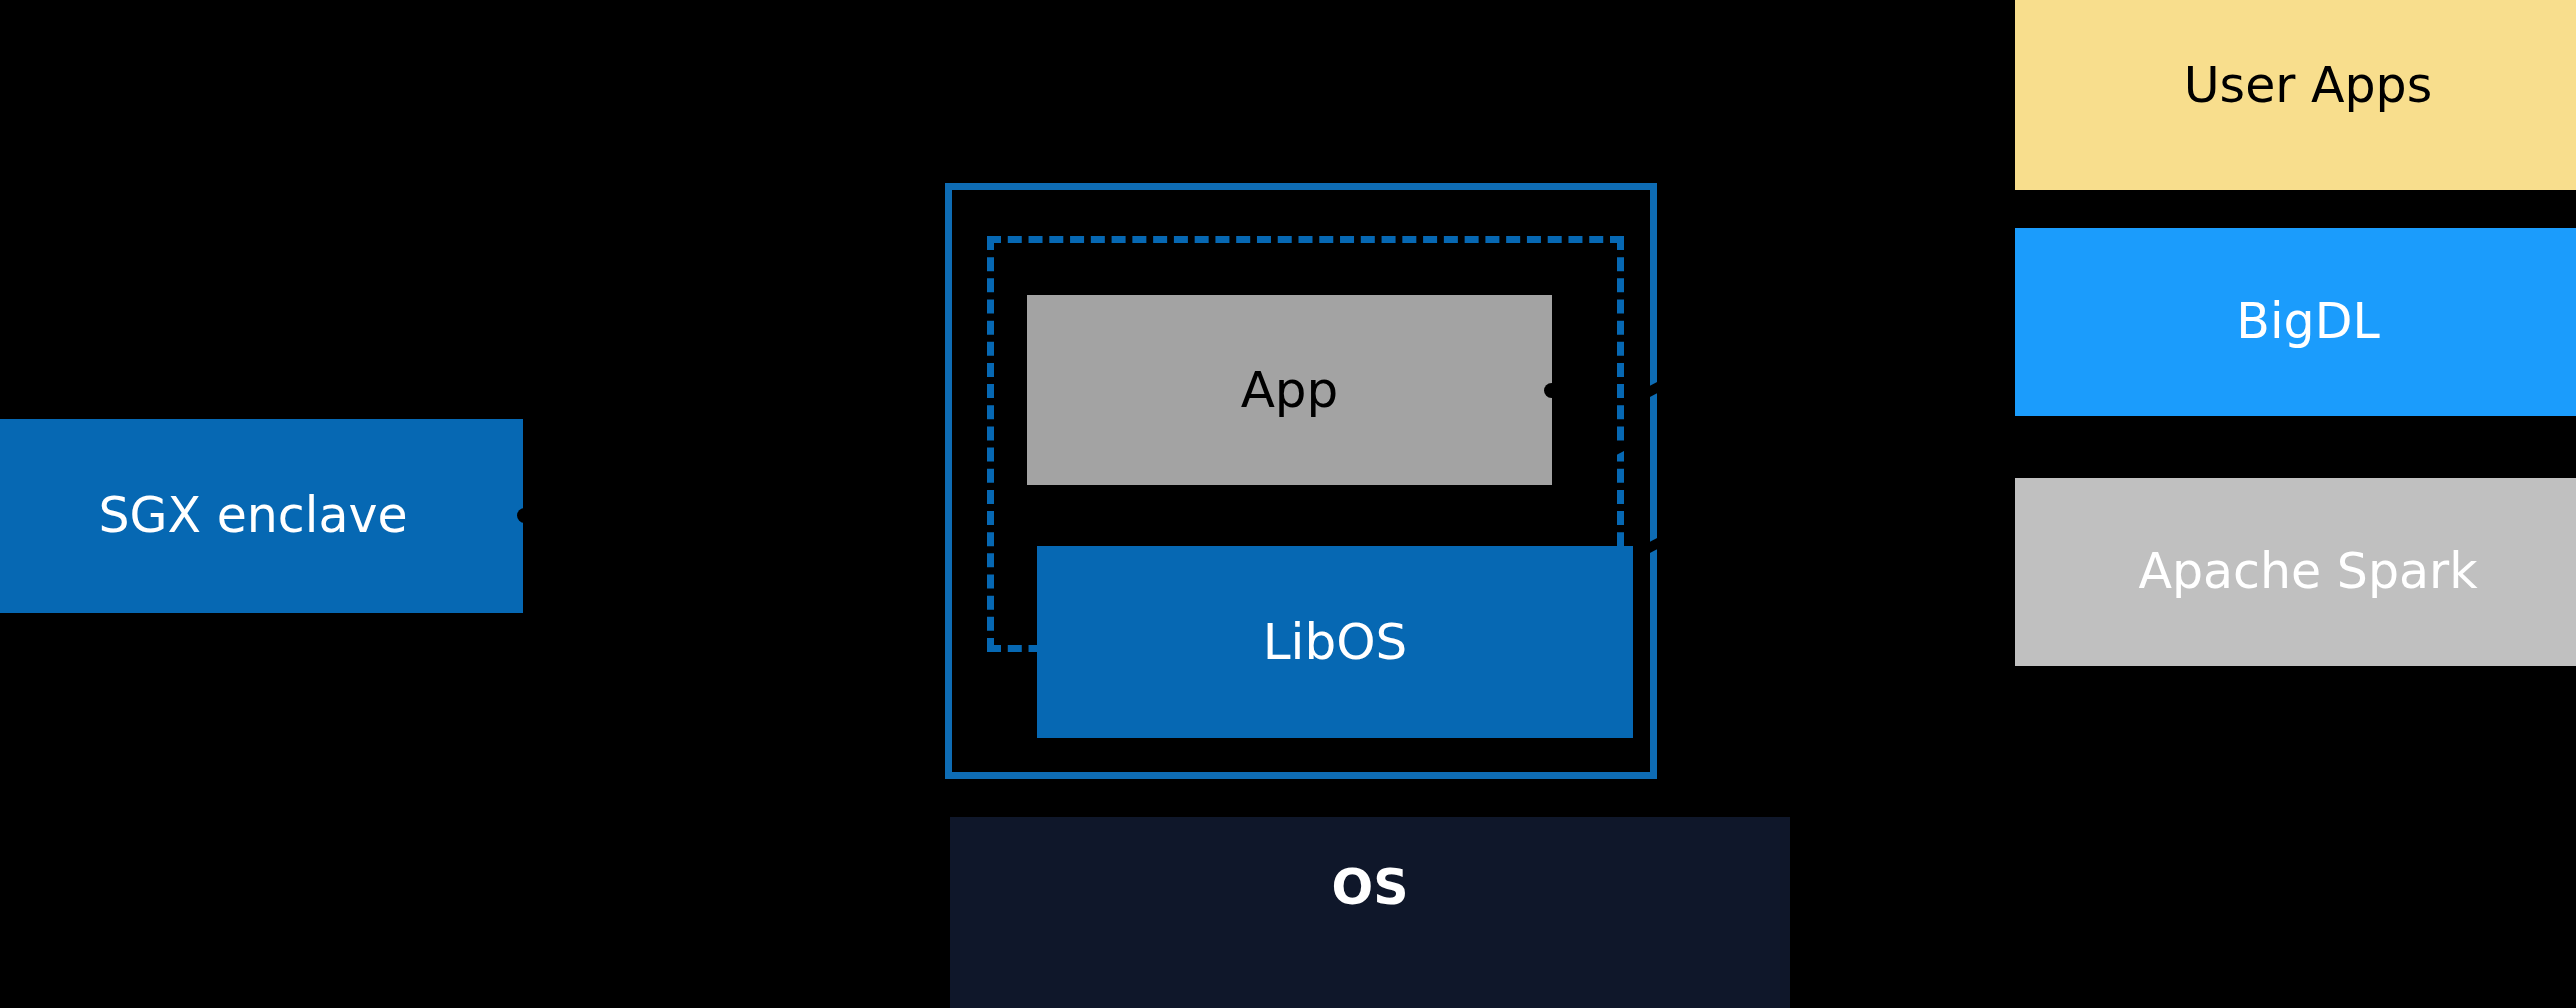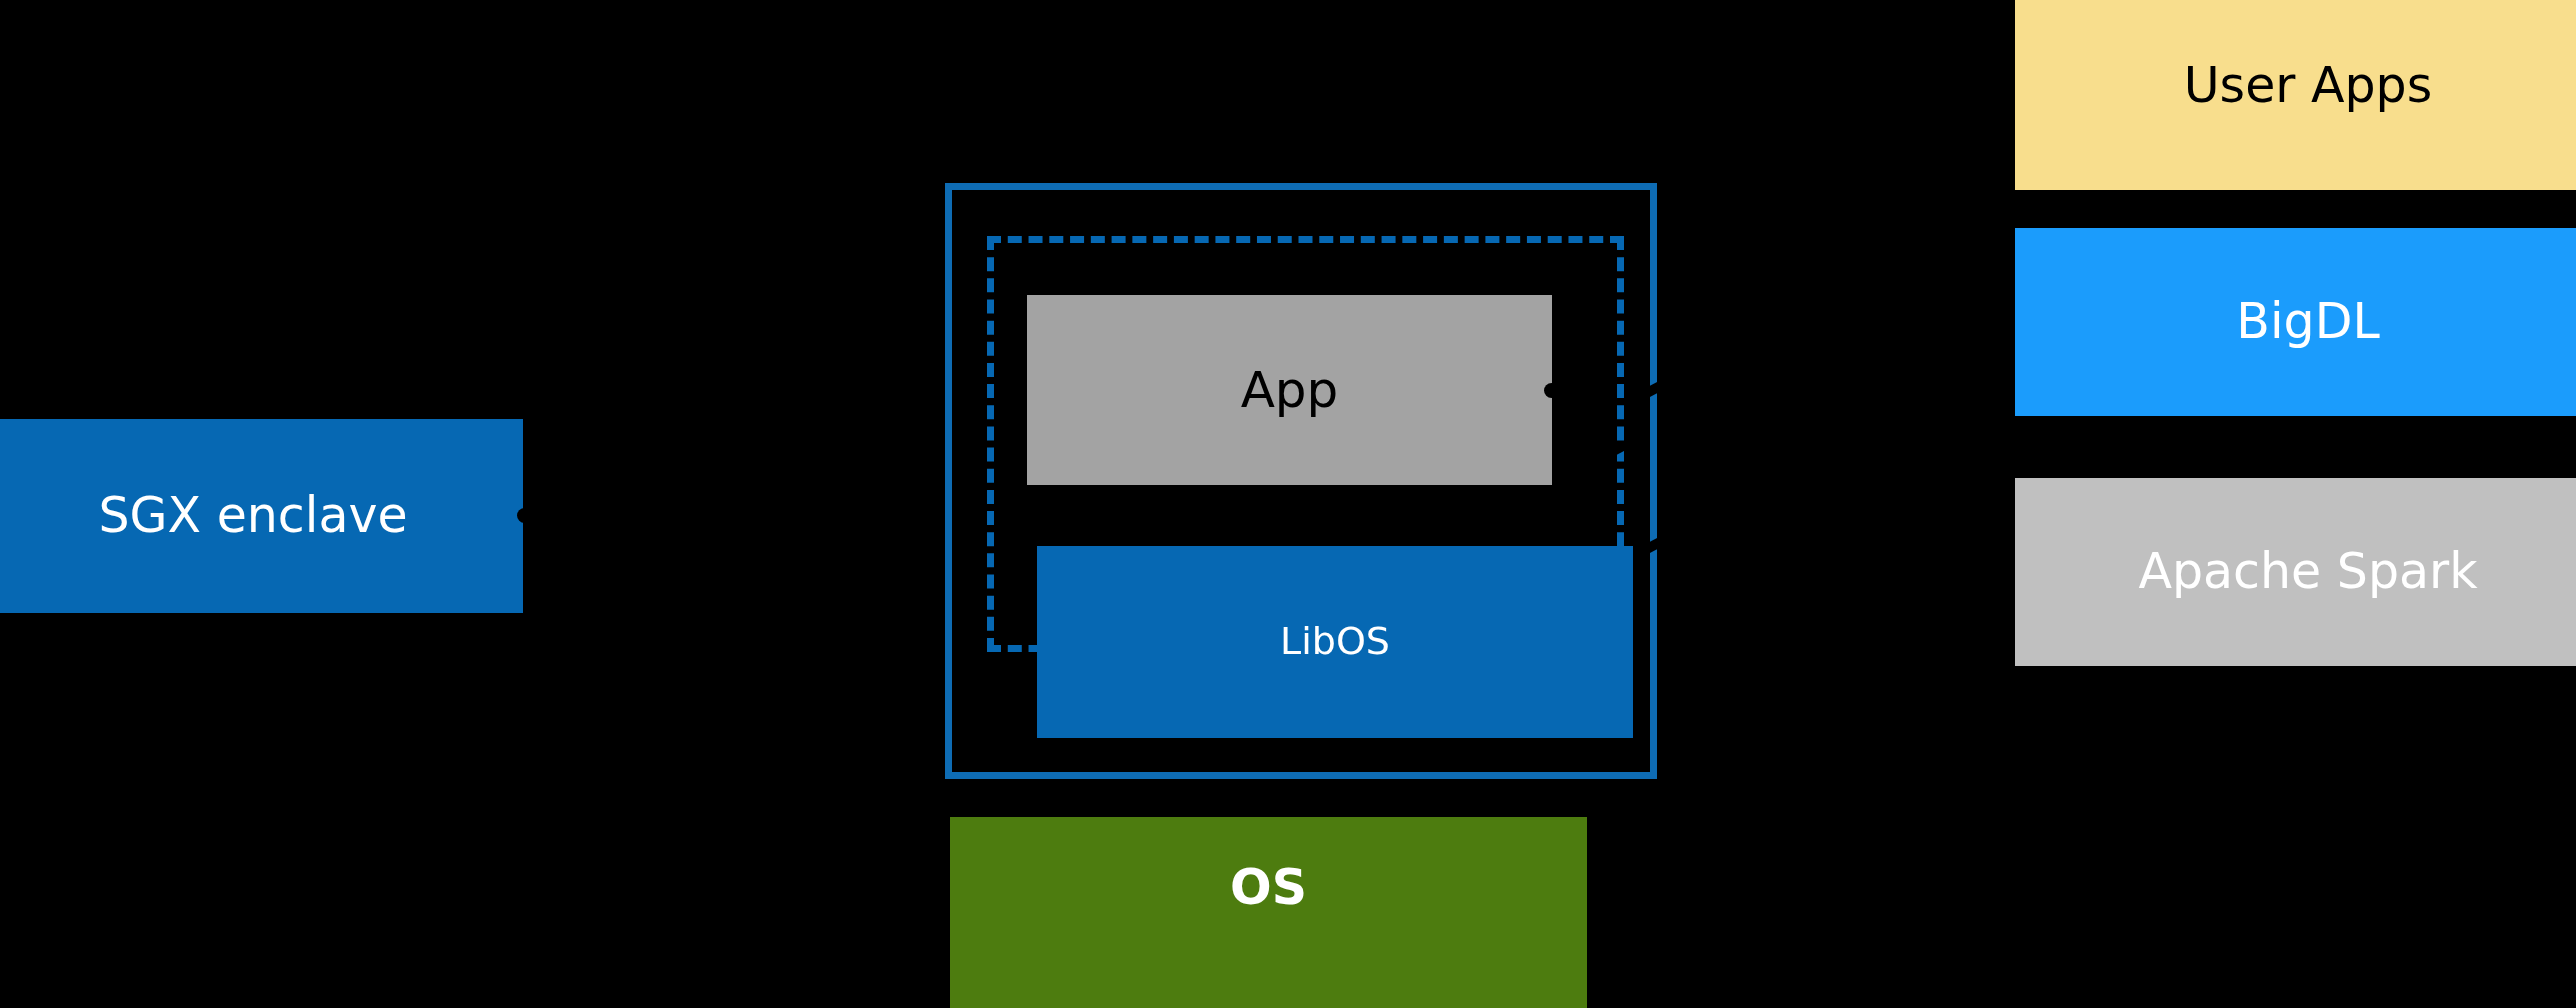--- a/index.html
+++ b/index.html
@@ -61,27 +61,27 @@
     background: #a3a3a3;
     color: #000000;
     font-size: 50px;
   }
 
   #libos-box {
     left: 1037px;  top: 546px;
     width: 596px;  height: 192px;
     background: #0668B3;
     color: #FFFFFF;
-    font-size: 38px;
+    font-size: 50px;
   }
 
   #os-box {
     left: 950px;  top: 817px;
-    width: 637px;  height: 192px;
-    background: #4d7c0f;
+    width: 840px;  height: 192px;
+    background: #0f172a;
     color: #FFFFFF;
     font-size: 49px;
     font-weight: bold;
     align-items: flex-start;
     padding-top: 44px;
   }
 
   #user-apps-box {
     left: 2015px;  top: -18.4px;
     width: 586px;  height: 208px;

